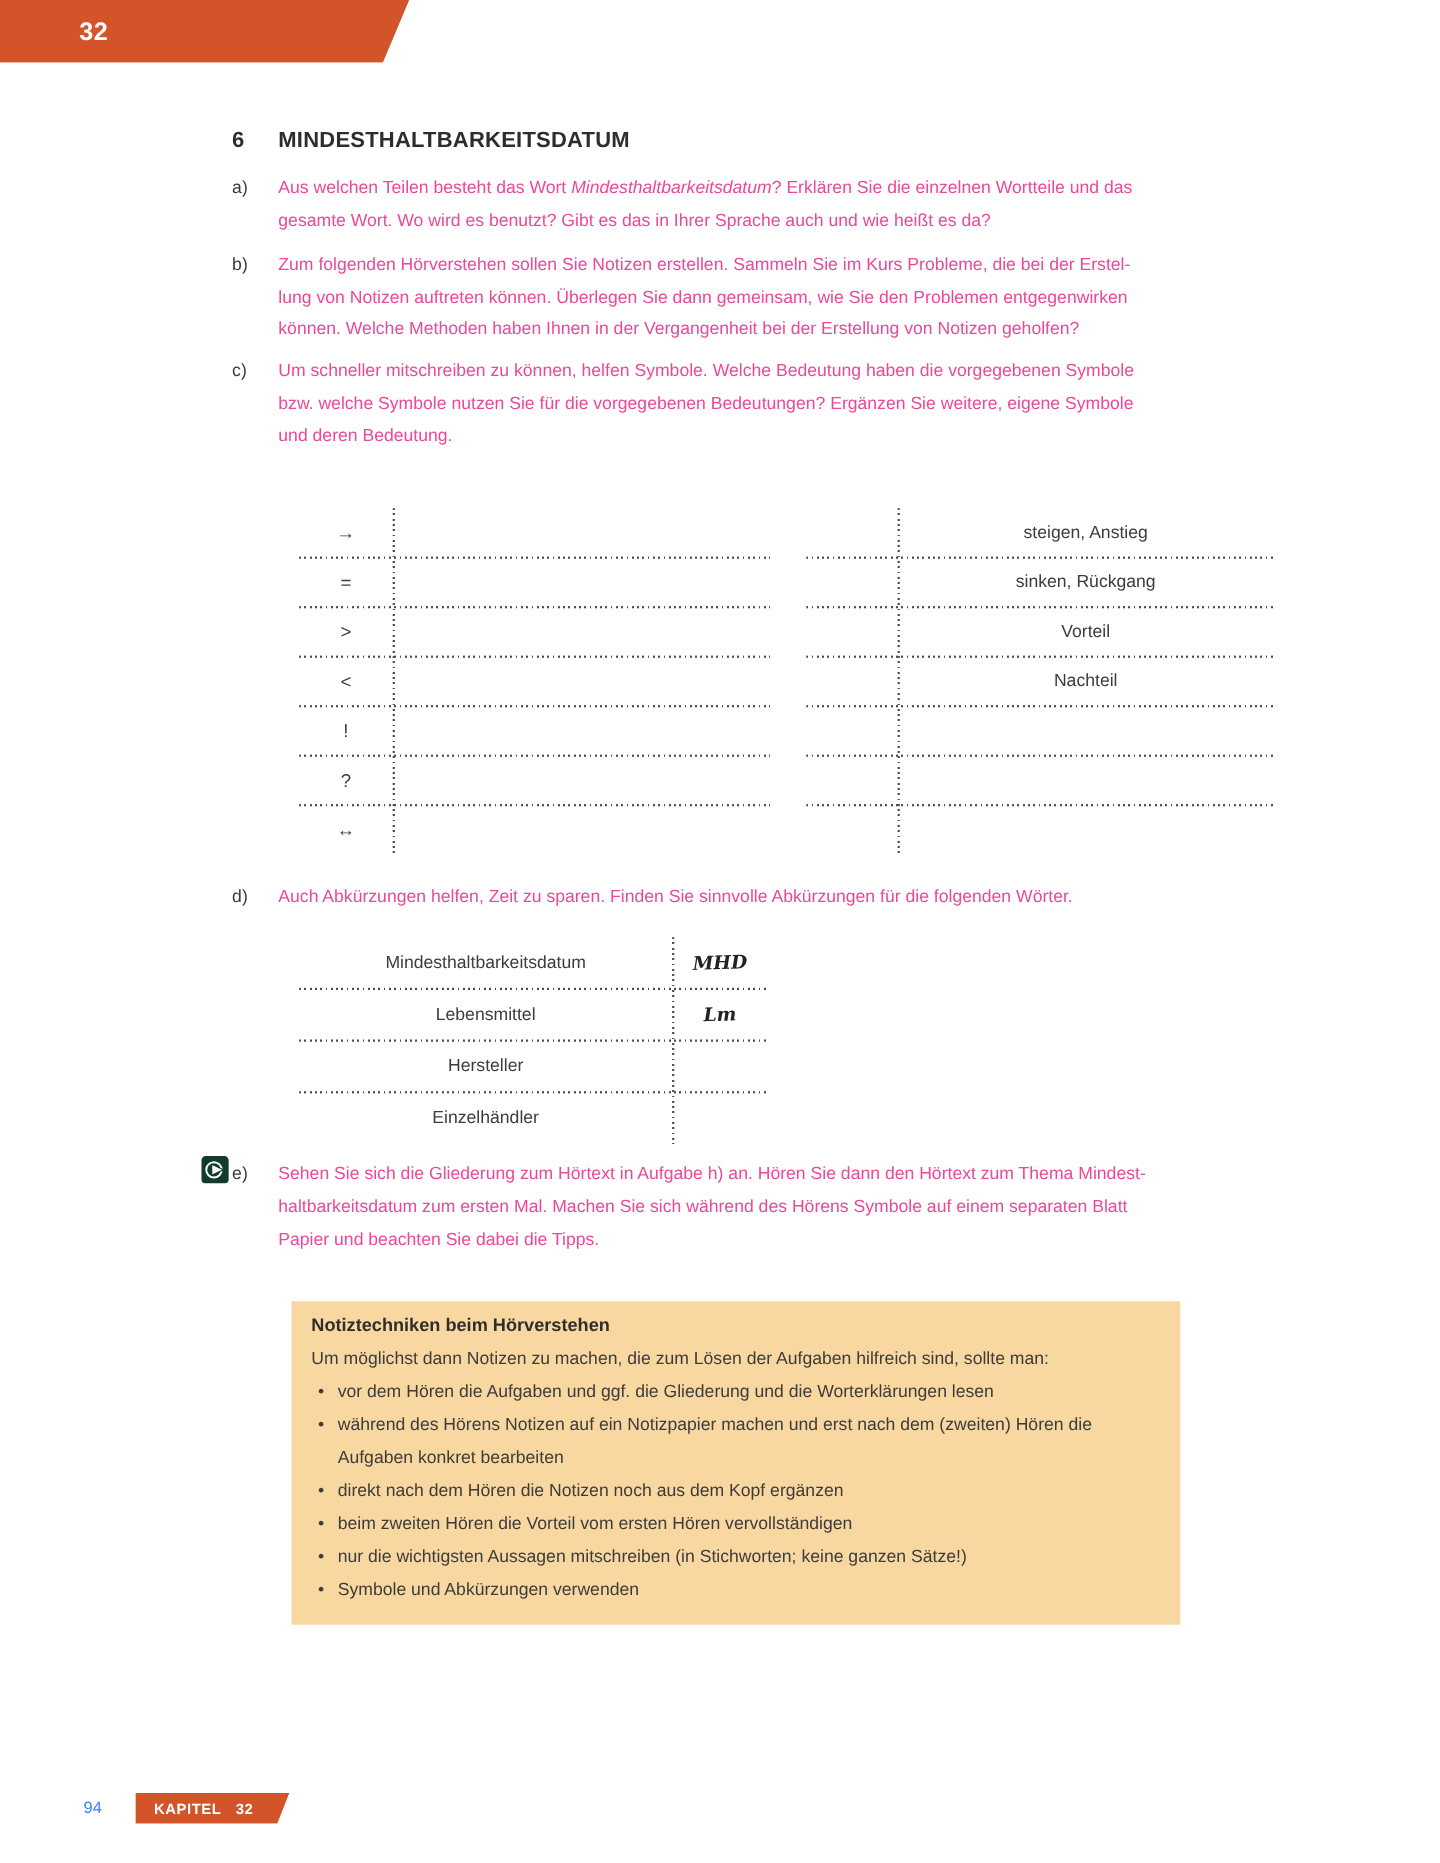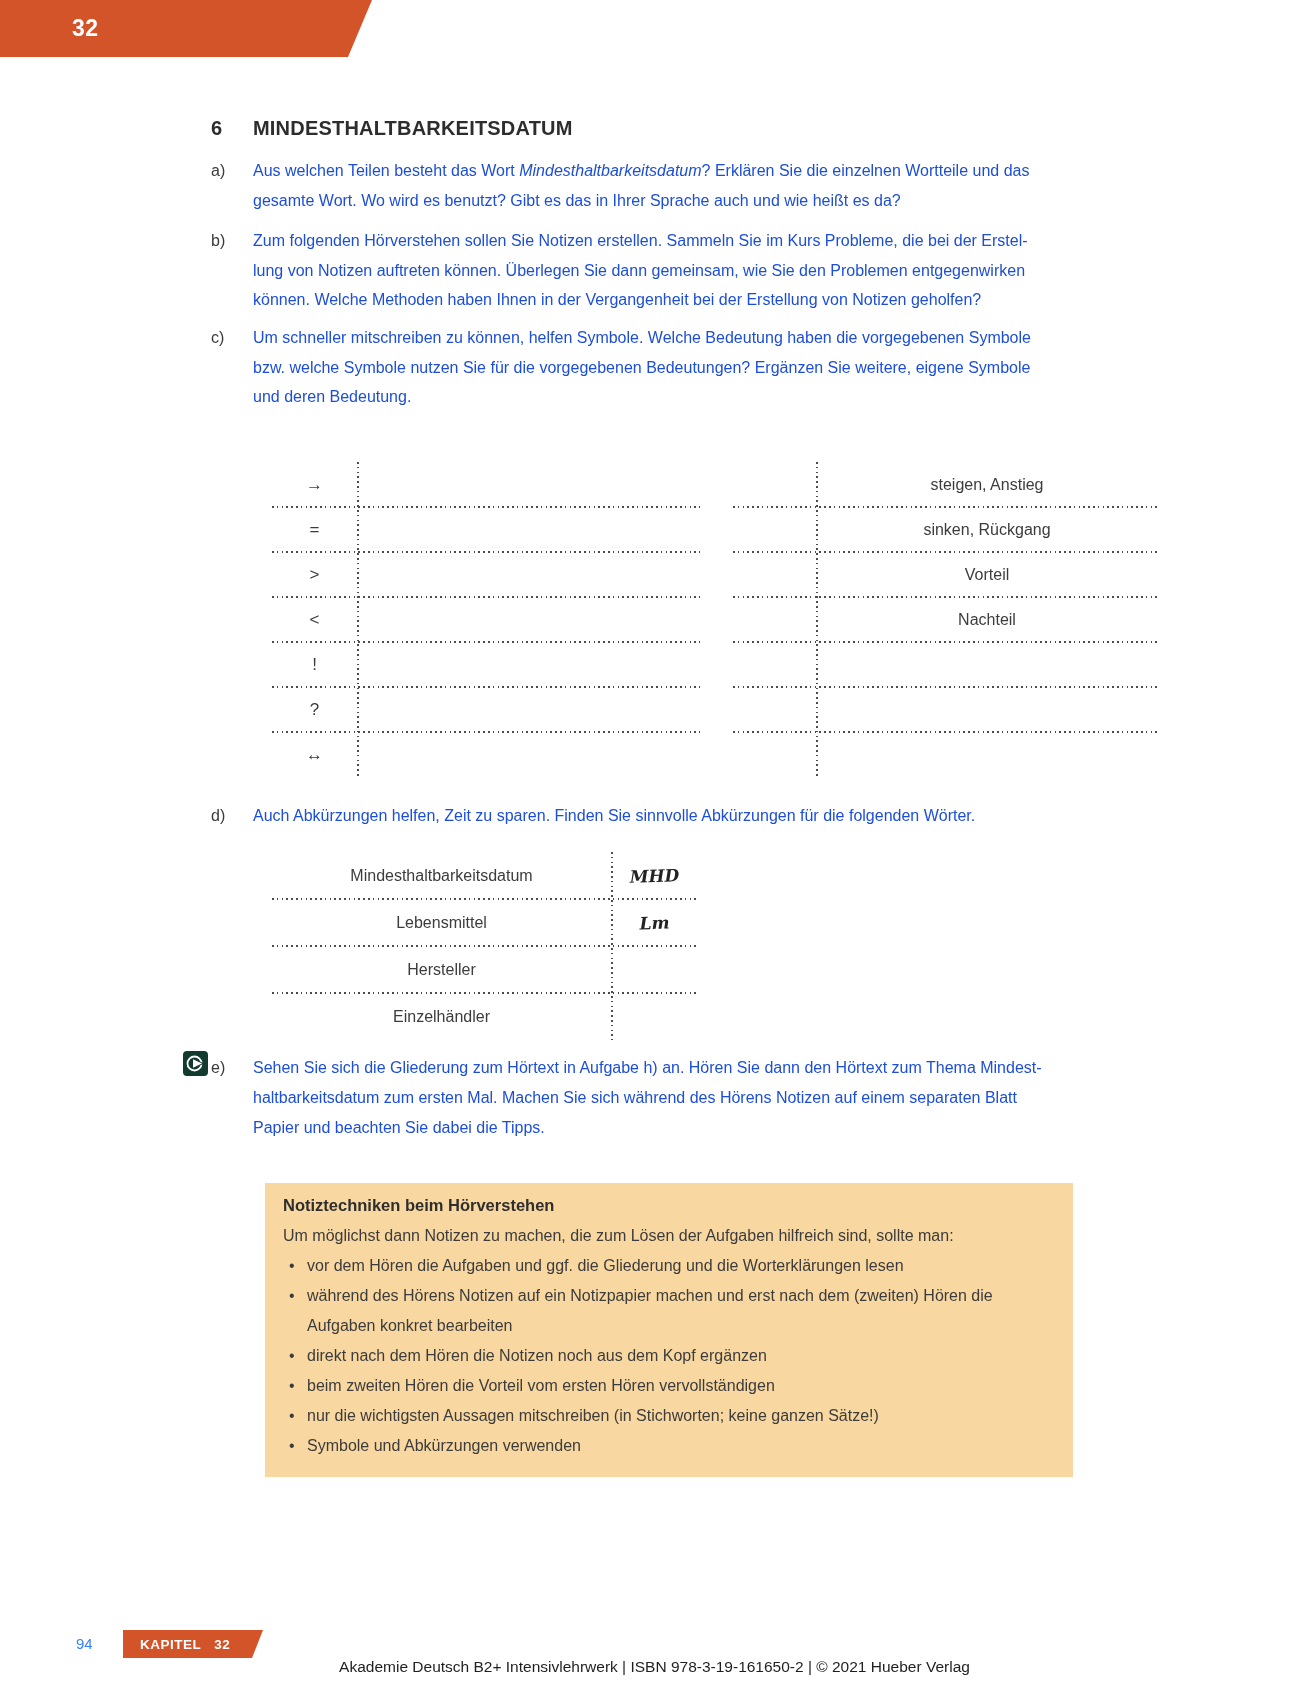--- a/index.html
+++ b/index.html
@@ -12,21 +12,21 @@
     position:absolute;left:0;top:0;width:372px;height:57px;background:#d45429;
     clip-path:polygon(0 0,100% 0,calc(100% - 24px) 100%,0 100%);
     display:flex;align-items:center;
   }
   .chapter-banner .num{color:#fff;font-size:23px;font-weight:bold;margin-left:72px;letter-spacing:.5px;}
   
   .sec-head{position:absolute;top:115px;left:0;width:100%;font-weight:bold;color:#2d2d2d;font-size:20px;line-height:26px;letter-spacing:.2px;}
   .sec-head .sec-num{position:absolute;left:211px;}
   .sec-head .sec-title{position:absolute;left:253px;}
   .task-label{position:absolute;left:211px;font-size:16px;line-height:29.5px;color:#3a3a3a;}
-  .para{position:absolute;left:253px;width:830px;font-size:16px;line-height:29.5px;color:#1d4ed8;}
+  .para{position:absolute;left:253px;width:830px;font-size:16px;line-height:29.5px;color:#ec4899;}
   .para .ln{display:block;}
   .it{font-style:italic;}
   
   .hline{position:absolute;height:2px;left:0;width:100%;
     background-image:repeating-linear-gradient(to right,#4b4b4b 0,#4b4b4b 1.6px,transparent 1.6px,transparent 4.8px);}
   .vline{position:absolute;width:2px;top:0;
     background-image:repeating-linear-gradient(to bottom,#4b4b4b 0,#4b4b4b 1.6px,transparent 1.6px,transparent 4.8px);}
   
   .tbl{position:absolute;}
   .cell{position:absolute;display:flex;align-items:center;justify-content:center;font-size:16px;color:#3c3c3c;}
@@ -137,21 +137,21 @@
 
 
   <svg class="audio-icon" viewBox="0 0 25 25">
     <rect x="0" y="0" width="25" height="25" rx="4" fill="#123a2e"></rect>
     <circle cx="11.5" cy="12.5" r="7" fill="none" stroke="#ffffff" stroke-width="1.8"></circle>
     <path d="M9.5 7.5 L20 12.5 L9.5 17.5 Z" fill="#ffffff" stroke="#123a2e" stroke-width="1"></path>
   </svg>
   <div class="task-label" style="top:1053px;">e)</div>
   <div class="para" style="top:1053px;line-height:30px;">
     <span class="ln">Sehen Sie sich die Gliederung zum Hörtext in Aufgabe h) an. Hören Sie dann den Hörtext zum Thema Mindest-</span>
-    <span class="ln">haltbarkeitsdatum zum ersten Mal. Machen Sie sich während des Hörens Notizen auf einem separaten Blatt</span>
+    <span class="ln">haltbarkeitsdatum zum ersten Mal. Machen Sie sich während des Hörens Symbole auf einem separaten Blatt</span>
     <span class="ln">Papier und beachten Sie dabei die Tipps.</span>
   </div>
 
   <div class="tipbox">
     <div class="tip-title">Notiztechniken beim Hörverstehen</div>
     <div class="tip-intro">Um möglichst dann Notizen zu machen, die zum Lösen der Aufgaben hilfreich sind, sollte man:</div>
     <ul class="tip-list">
       <li><span class="bullet">•</span><span class="prelines">vor dem Hören die Aufgaben und ggf. die Gliederung und die Worterklärungen lesen</span></li>
       <li><span class="bullet">•</span><span class="prelines">während des Hörens Notizen auf ein Notizpapier machen und erst nach dem (zweiten) Hören die
 Aufgaben konkret bearbeiten</span></li>
@@ -160,15 +160,14 @@
       <li><span class="bullet">•</span><span class="prelines">nur die wichtigsten Aussagen mitschreiben (in Stichworten; keine ganzen Sätze!)</span></li>
       <li><span class="bullet">•</span><span class="prelines">Symbole und Abkürzungen verwenden</span></li>
     </ul>
   </div>
 
   <div class="footer-pagenum">94</div>
   <div class="kapitel-badge">
     <span class="kl">KAPITEL</span>
     <span class="kn">32</span>
   </div>
-  <div class="imprint">Akademie Deutsch B2+ Intensivlehrwerk | ISBN 978-3-19-161650-2 | © 2021 Hueber Verlag</div>
 
 </div>
 
 </body></html>

